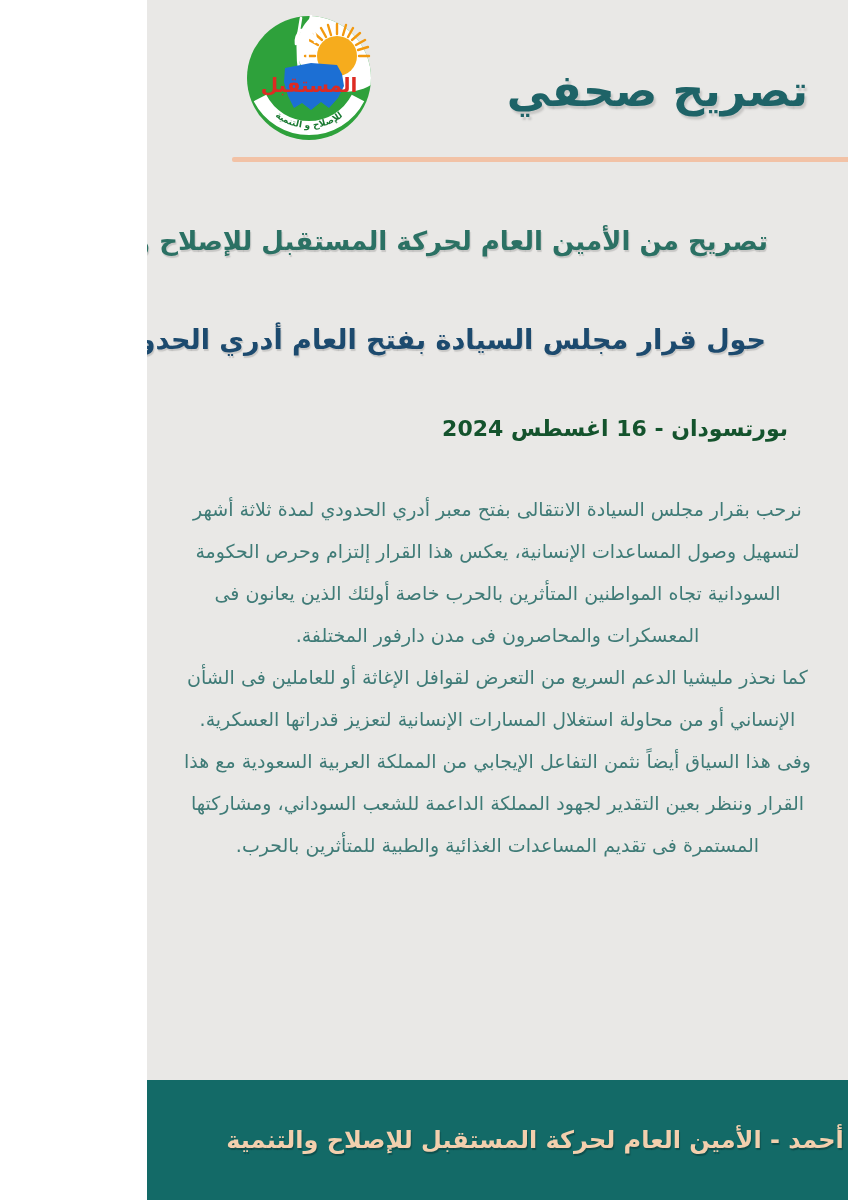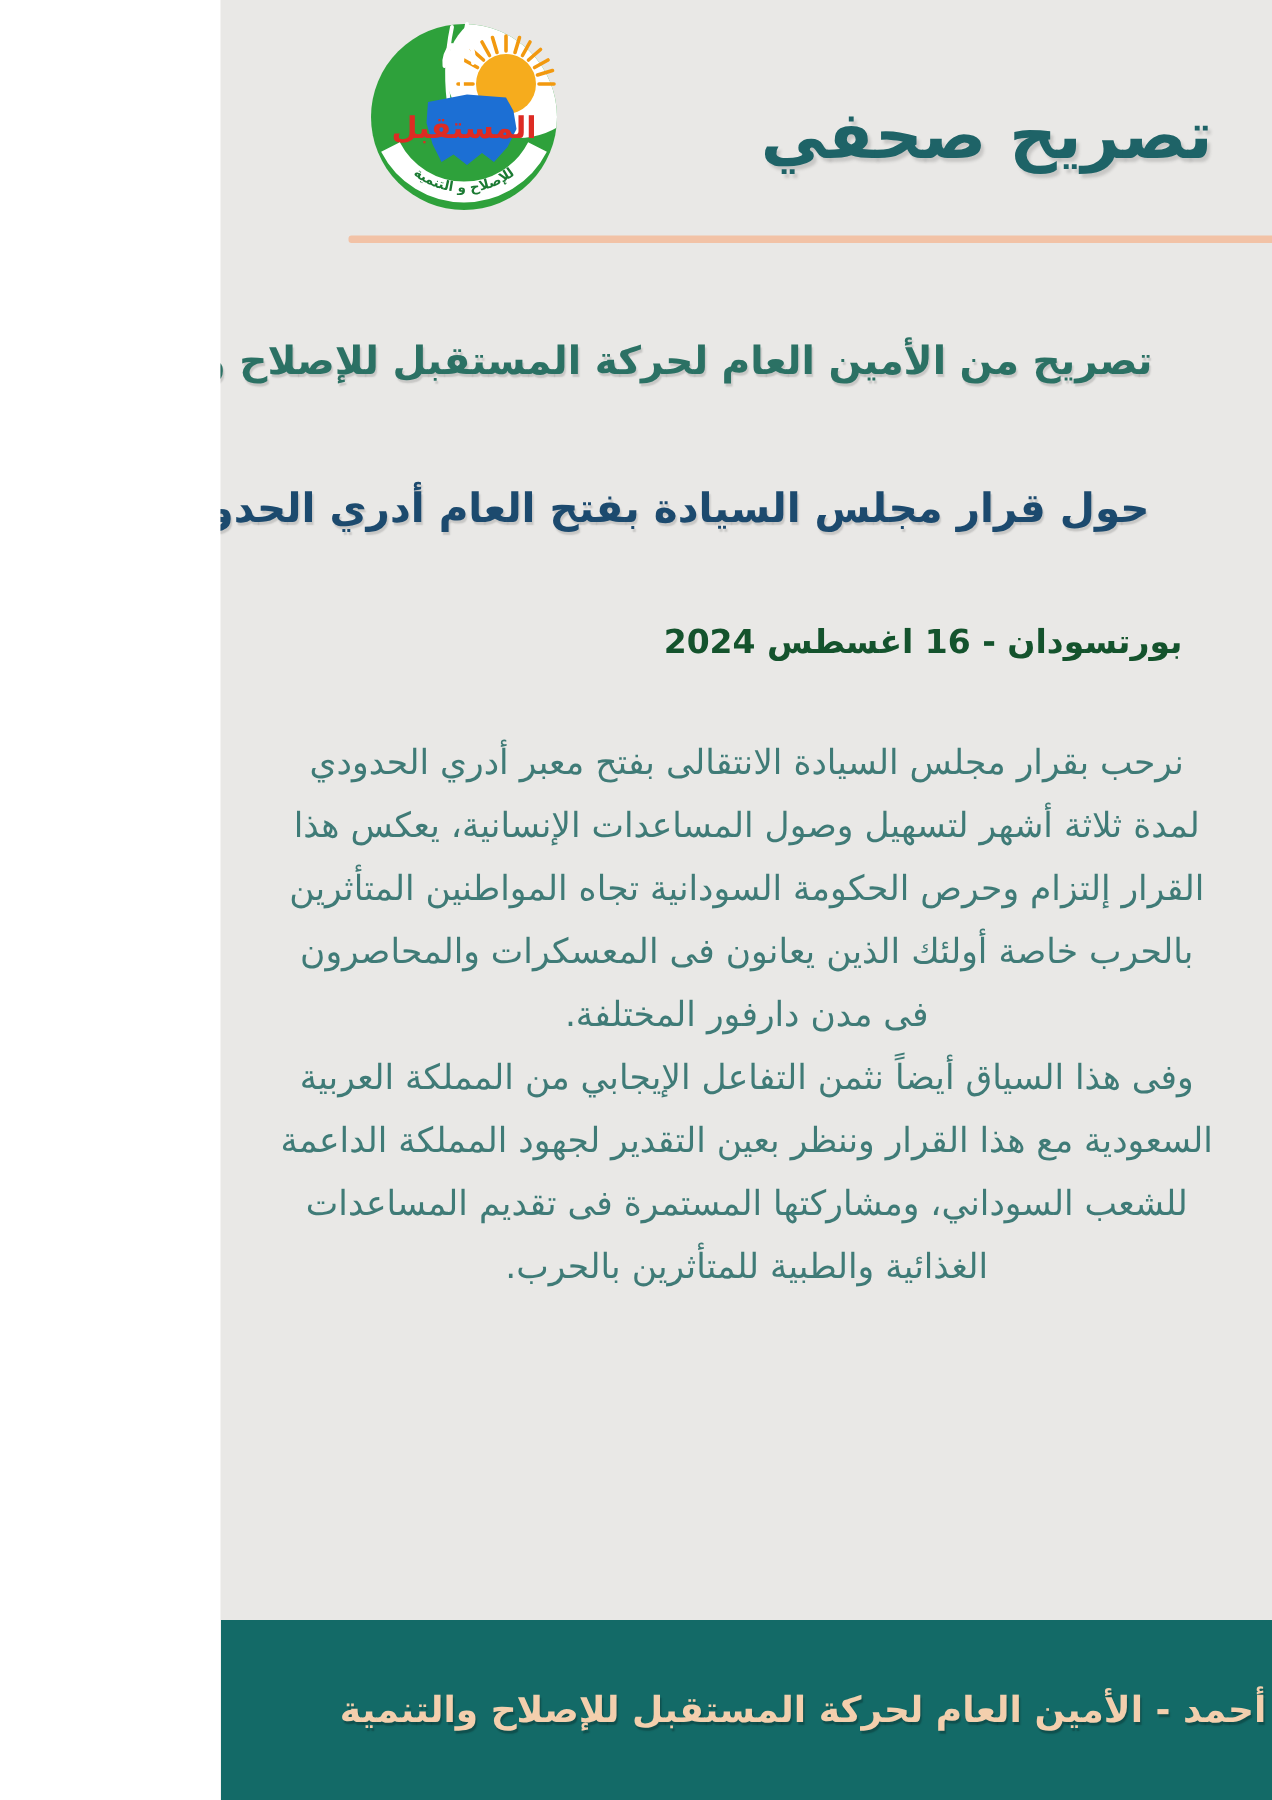--- a/index.html
+++ b/index.html
@@ -40,21 +40,21 @@
   }
   .dateline{
     position:absolute;top:416px;right:60px;
     font-size:22px;font-weight:bold;color:#14532d;
     white-space:nowrap;
   }
   
   .body-text{
     position:absolute;top:488px;left:36px;right:36px;
     text-align:center;
-    font-size:23px;line-height:42px;color:#3f7b77;
+    font-size:19px;line-height:42px;color:#3f7b77;
   }
   .body-text p{margin:0;padding:0;}
   
   .footer{
     position:absolute;left:0;bottom:0;width:848px;height:120px;
     background:#136a67;
     display:flex;align-items:center;justify-content:flex-start;margin-top:11px;
   }
   .footer .signature{
     font-size:24px;font-weight:bold;color:#f3cfad;
@@ -121,20 +121,21 @@
   <div class="press-title">تصريح صحفي</div>
 
   <div class="divider"></div>
 
   <div class="heading1">تصريح من الأمين العام لحركة المستقبل للإصلاح والتنمية</div>
   <div class="heading2">حول قرار مجلس السيادة بفتح العام أدري الحدودي</div>
   <div class="dateline">بورتسودان - 16 اغسطس 2024</div>
 
   <div class="body-text">
     <p>نرحب بقرار مجلس السيادة الانتقالى بفتح معبر أدري الحدودي لمدة ثلاثة أشهر لتسهيل وصول المساعدات الإنسانية، يعكس هذا القرار إلتزام وحرص الحكومة السودانية تجاه المواطنين المتأثرين بالحرب خاصة أولئك الذين يعانون فى المعسكرات والمحاصرون فى مدن دارفور المختلفة.</p>
+    <p>كما نحذر مليشيا الدعم السريع من التعرض لقوافل الإغاثة أو للعاملين فى الشأن الإنساني أو من محاولة استغلال المسارات الإنسانية لتعزيز قدراتها العسكرية.</p>
     <p>وفى هذا السياق أيضاً نثمن التفاعل الإيجابي من المملكة العربية السعودية مع هذا القرار وننظر بعين التقدير لجهود المملكة الداعمة للشعب السوداني، ومشاركتها المستمرة فى تقديم المساعدات الغذائية والطبية للمتأثرين بالحرب.</p>
   </div>
 
   <div class="footer">
     <span class="signature">محمد الأمين أحمد - الأمين العام لحركة المستقبل للإصلاح والتنمية</span>
   </div>
 
 </div>
 
 </body></html>

